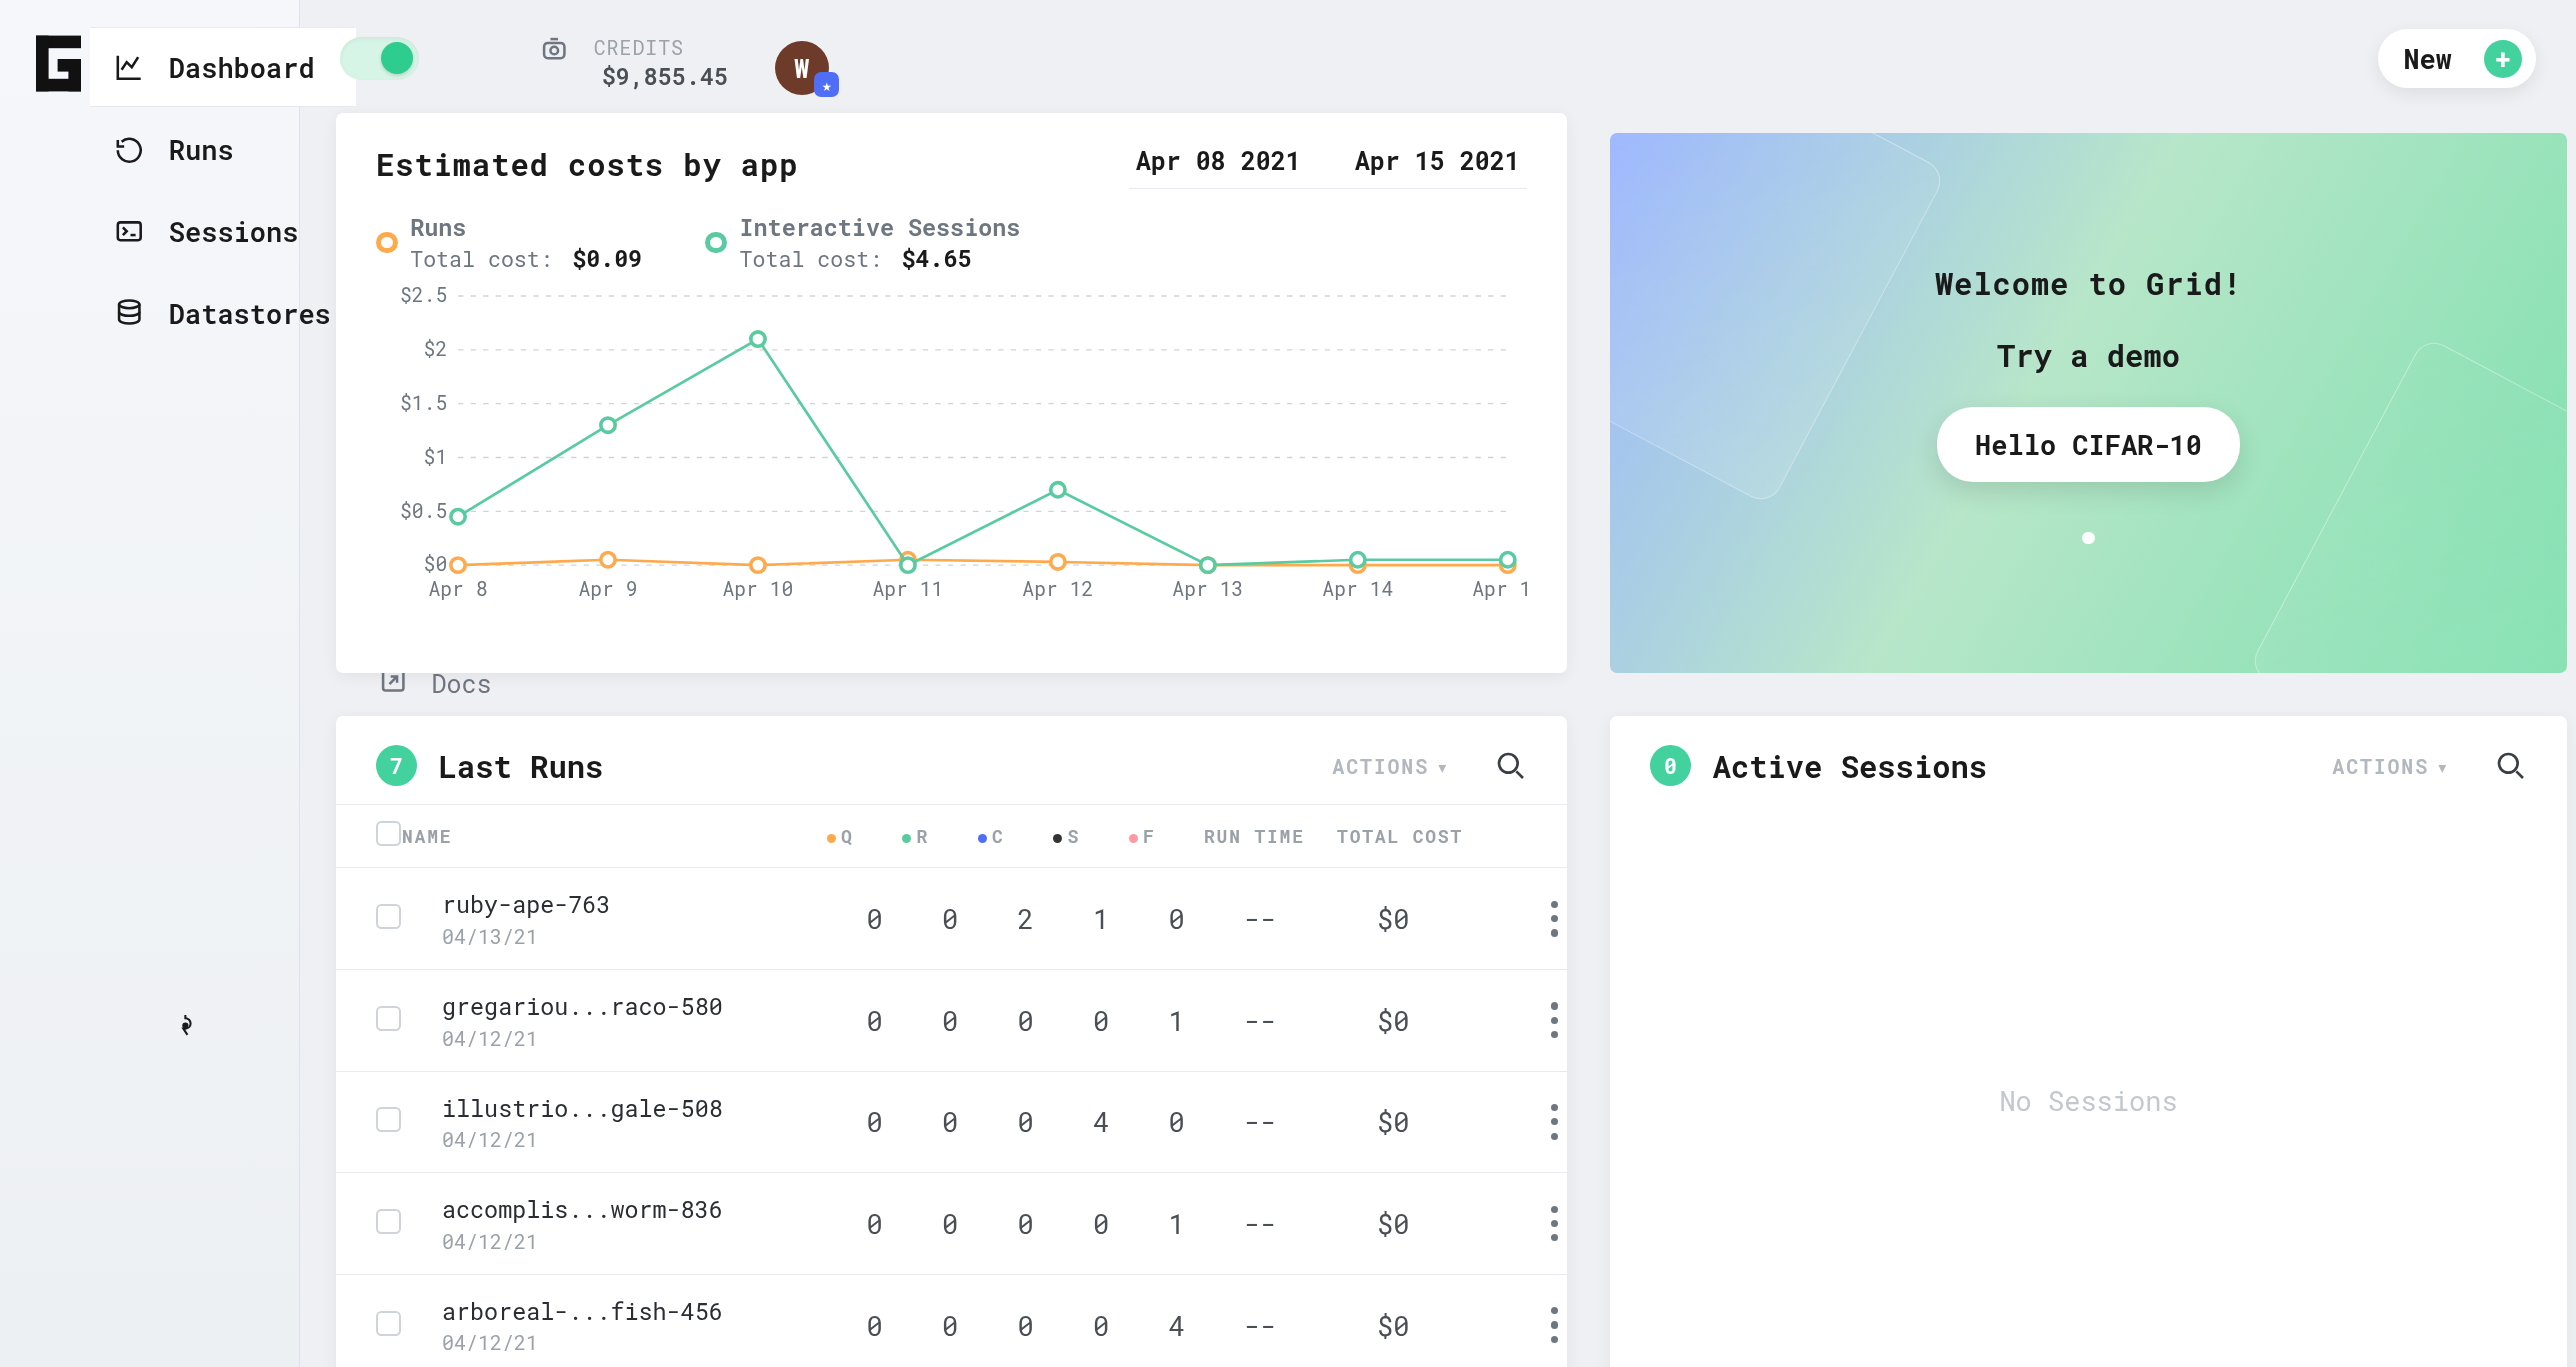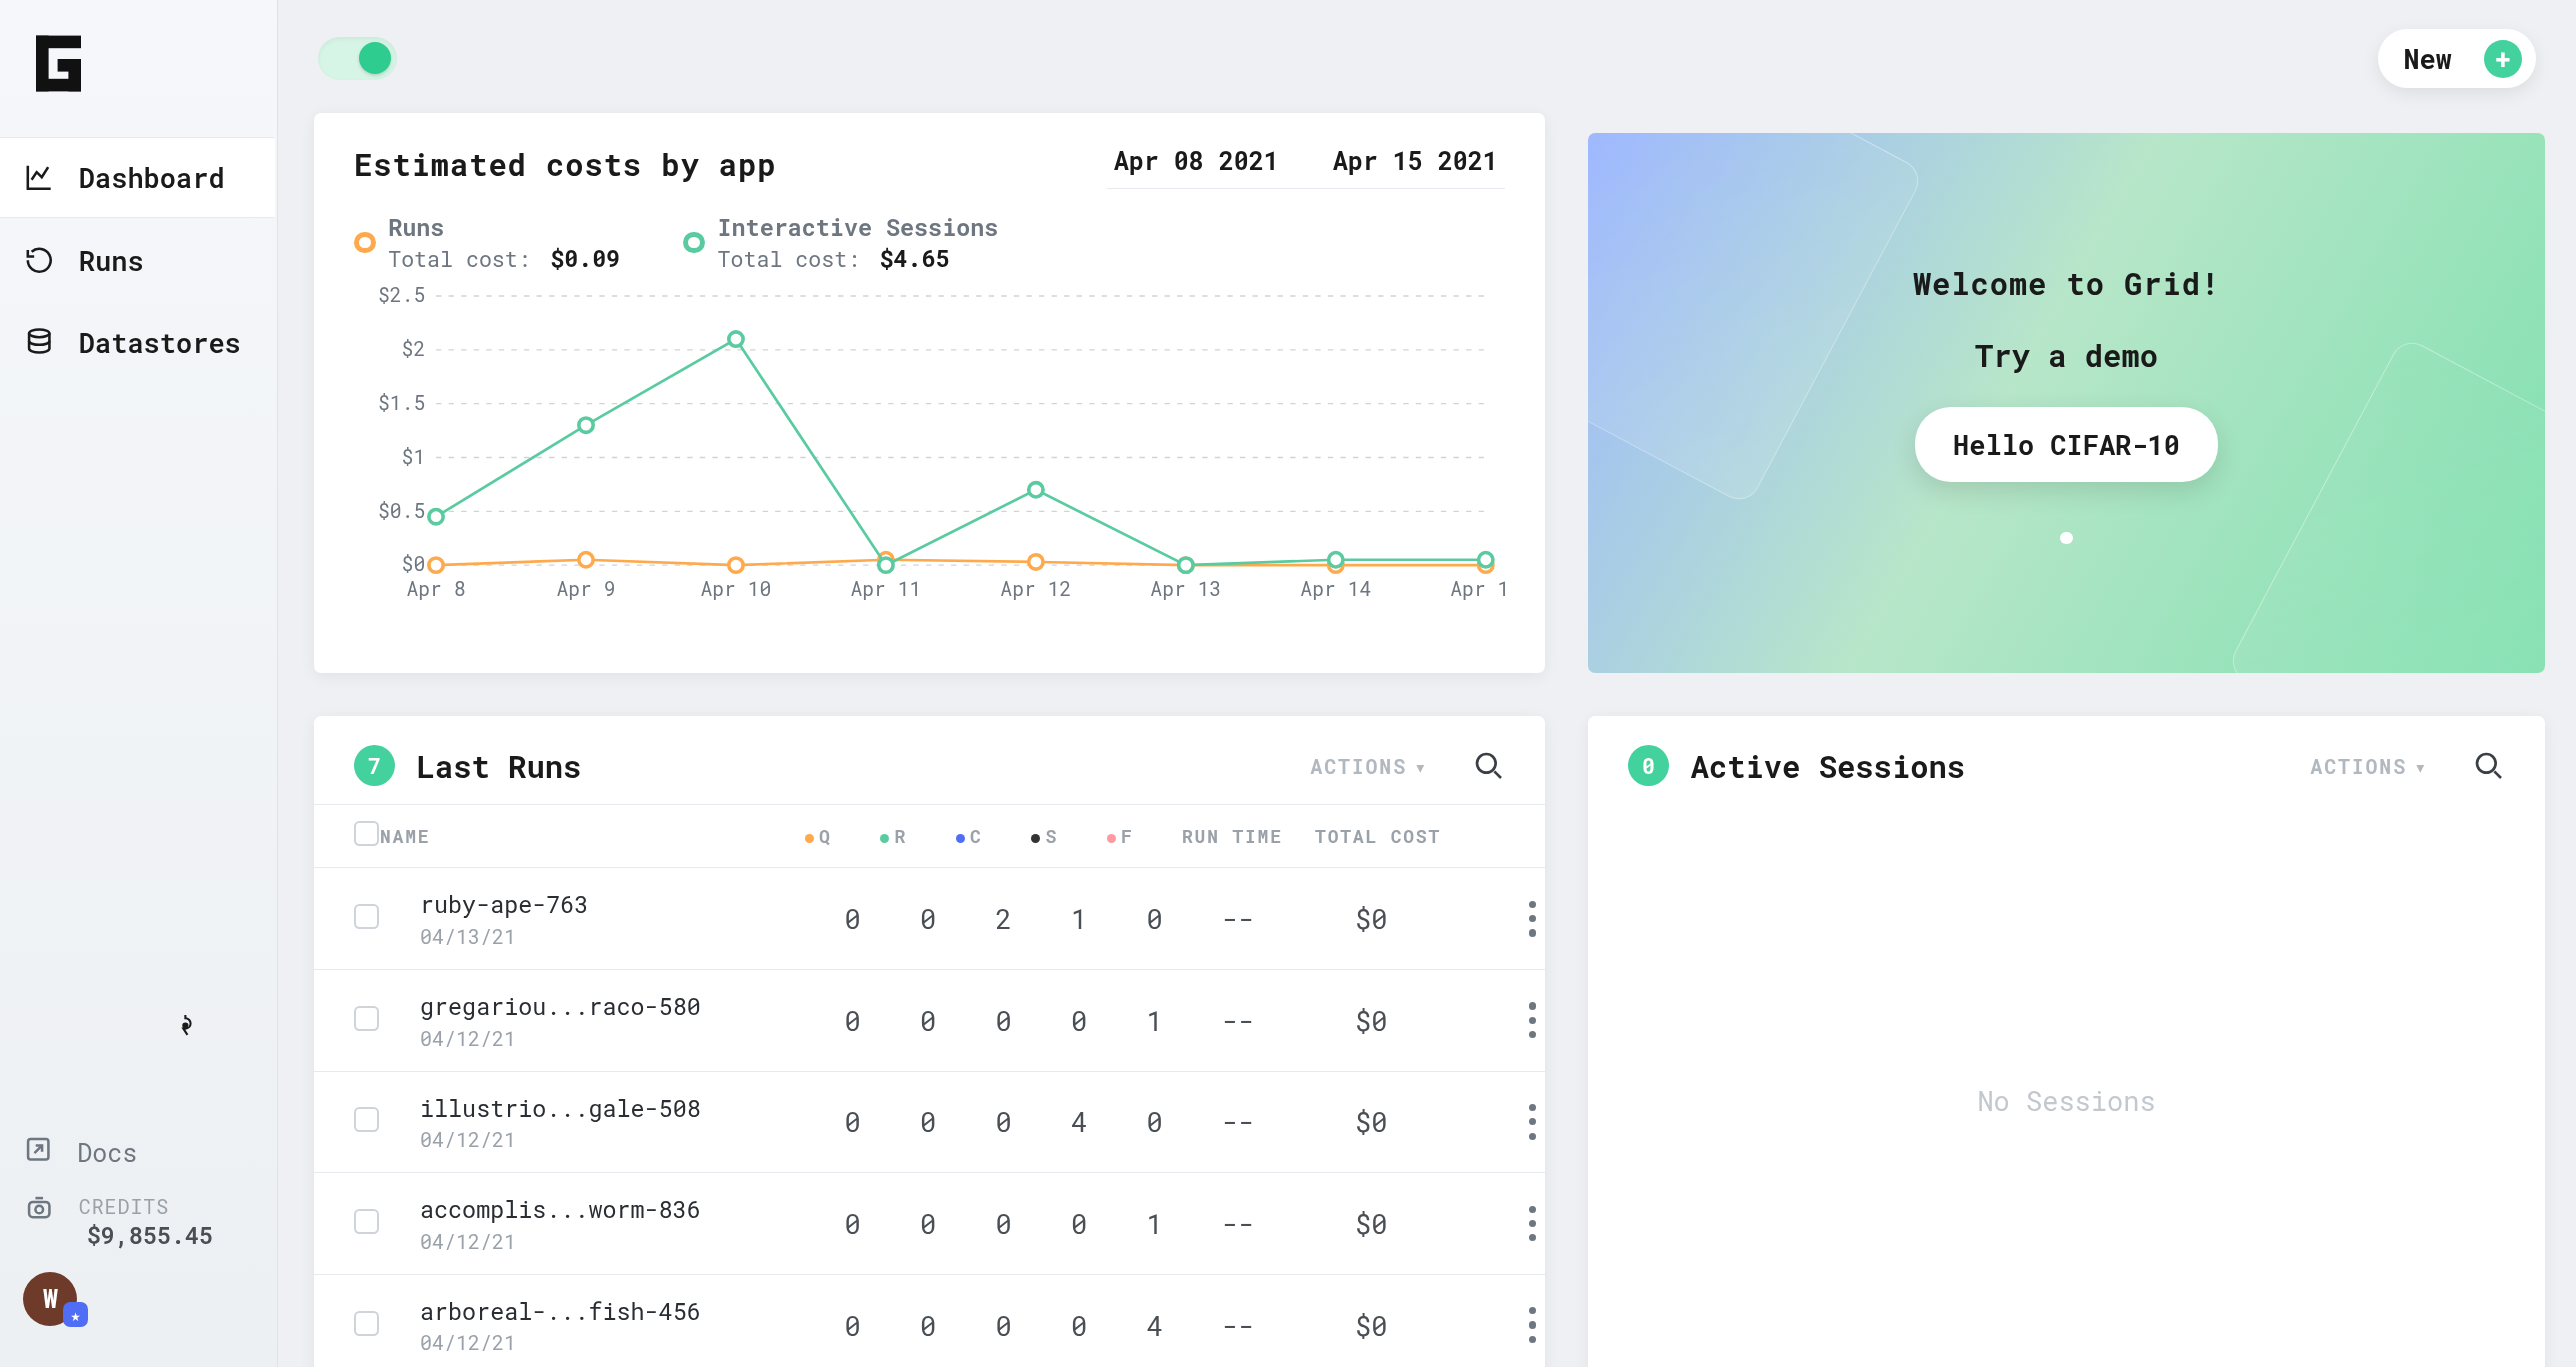--- a/index.html
+++ b/index.html
@@ -26,25 +26,24 @@
     height: 1367px;
     overflow: hidden;
   }
   .app {
     display: flex;
     width: 100%;
     height: 100%;
   }
   
   .sidebar {
-    width: 278px;
+    width: 300px;
     background: linear-gradient(#f5f7fa,#edf0f3);
     border-right: 0.9px solid #dfe3e8;
     display: flex;
-    flex-direction: column;
     padding: 27px 4px 27px 0;
     position: relative;
   }
   .logo {
     margin: 5.4px 0 38px 27px;
   }
   .navlist { display:flex; flex-direction:column; gap:3.6px; }
   .navitem {
     display:flex; align-items:center; gap:23.4px;
     padding: 21.6px 23.4px;
@@ -280,20 +279,30 @@
         <span>Dashboard</span>
       </div>
       <div class="navitem">
         <span class="icon">
           <svg width="30.5" height="30.5" viewBox="0 0 24 24" fill="none" stroke="#1a1a1a" stroke-width="2">
               <path d="M3 12a9 9 0 1 0 3-6.7"></path>
               <path d="M3 4v5h5"></path>
             </svg>
         </span>
         <span>Runs</span>
+      </div>
+      <div class="navitem">
+        <span class="icon">
+          <svg width="30.5" height="30.5" viewBox="0 0 24 24" fill="none" stroke="#1a1a1a" stroke-width="2">
+              <rect x="3" y="5" width="18" height="14" rx="2"></rect>
+              <path d="M7 9l3 3-3 3"></path>
+              <path d="M13 15h4"></path>
+            </svg>
+        </span>
+        <span>Sessions</span>
       </div>
       <div class="navitem">
         <span class="icon">
           <svg width="30.5" height="30.5" viewBox="0 0 24 24" fill="none" stroke="#1a1a1a" stroke-width="2">
               <ellipse cx="12" cy="5" rx="8" ry="3"></ellipse>
               <path d="M4 5v6c0 1.7 3.6 3 8 3s8-1.3 8-3V5"></path>
               <path d="M4 11v6c0 1.7 3.6 3 8 3s8-1.3 8-3v-6"></path>
             </svg>
         </span>
         <span>Datastores</span>

